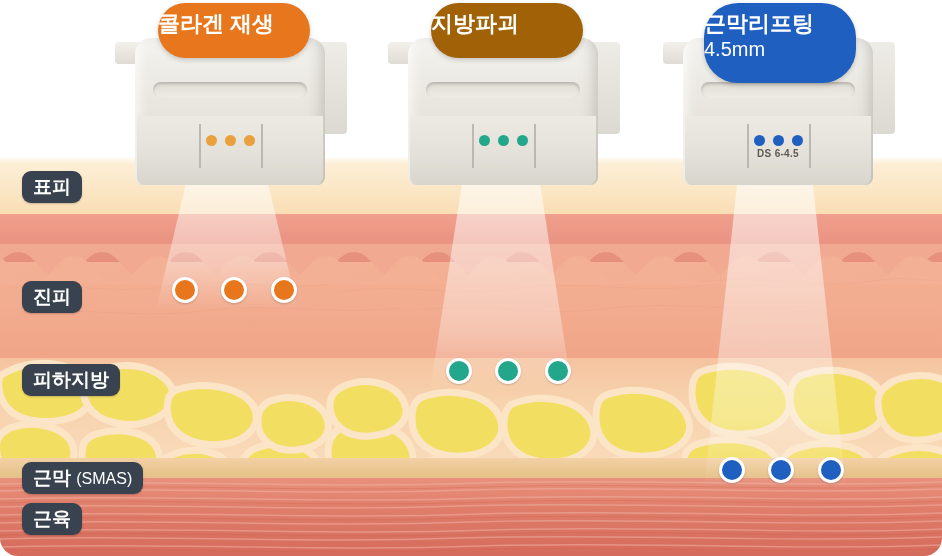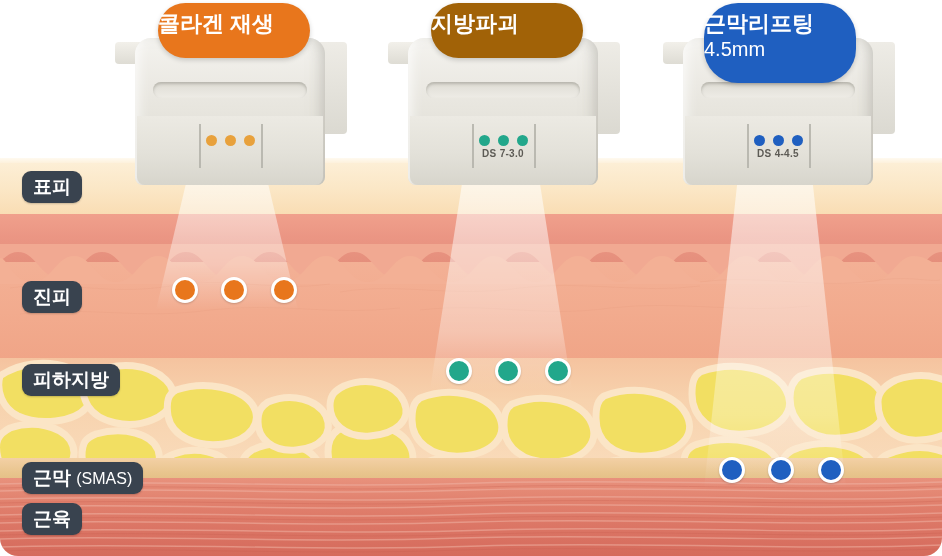--- a/index.html
+++ b/index.html
@@ -228,35 +228,34 @@
     <div class="dev-tab-l"></div>
     <div class="dev-tab-r"></div>
     <div class="dev-body"></div>
     <div class="dev-lowerband"></div>
     <div class="dev-groove"></div>
     <div class="dev-rule" style="left:94px"></div>
     <div class="dev-rule" style="left:156px"></div>
     <div class="dev-dots">
       <i style="background:#22a78b"></i><i style="background:#22a78b"></i><i style="background:#22a78b"></i>
     </div>
-    <div class="dev-code">DS 7-3.0</div>
   </div>
 
   <div class="device" style="left:653px;top:20px">
     <div class="dev-tab-l"></div>
     <div class="dev-tab-r"></div>
     <div class="dev-body"></div>
     <div class="dev-lowerband"></div>
     <div class="dev-groove"></div>
     <div class="dev-rule" style="left:94px"></div>
     <div class="dev-rule" style="left:156px"></div>
     <div class="dev-dots">
       <i style="background:#1f5fc0"></i><i style="background:#1f5fc0"></i><i style="background:#1f5fc0"></i>
     </div>
-    <div class="dev-code">DS 4-4.5</div>
+    <div class="dev-code">DS 6-4.5</div>
   </div>
 
   <div class="badge" style="left:158px;top:3px;background:#e8761c">
     <span class="bt">콜라겐 재생</span>
   </div>
   <div class="badge" style="left:431px;top:3px;background:#a16207">
     <span class="bt">지방파괴</span>
   </div>
   <div class="badge" style="left:704px;top:3px;background:#1f5fc0">
     <span class="bt">근막리프팅</span>

